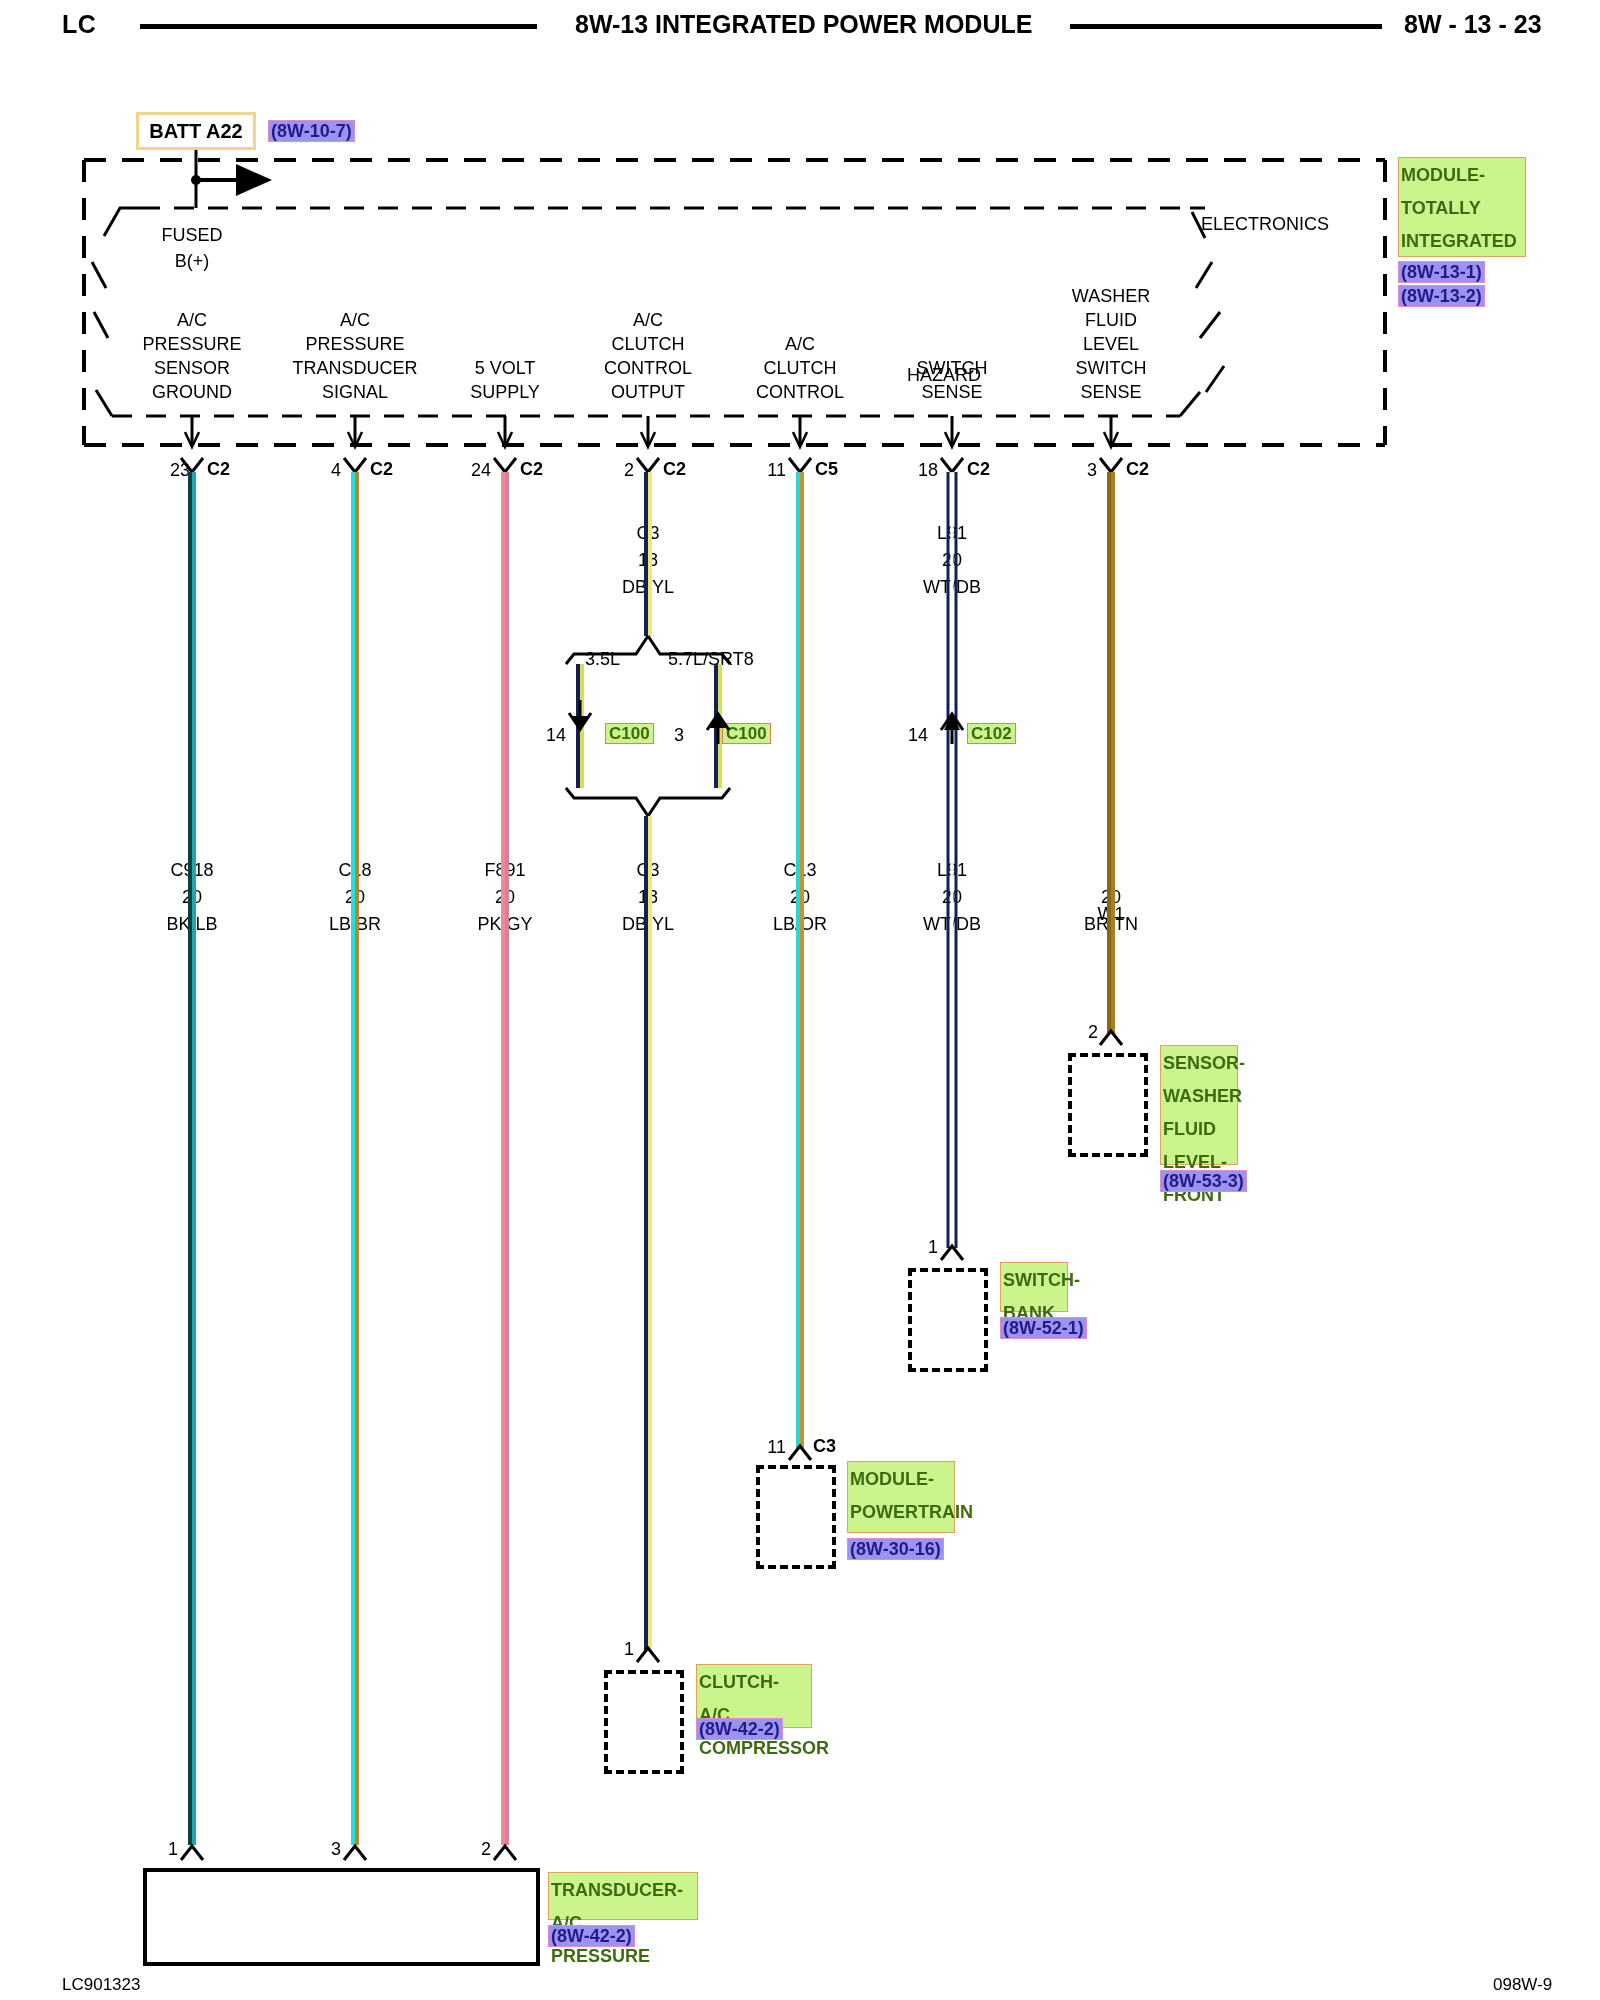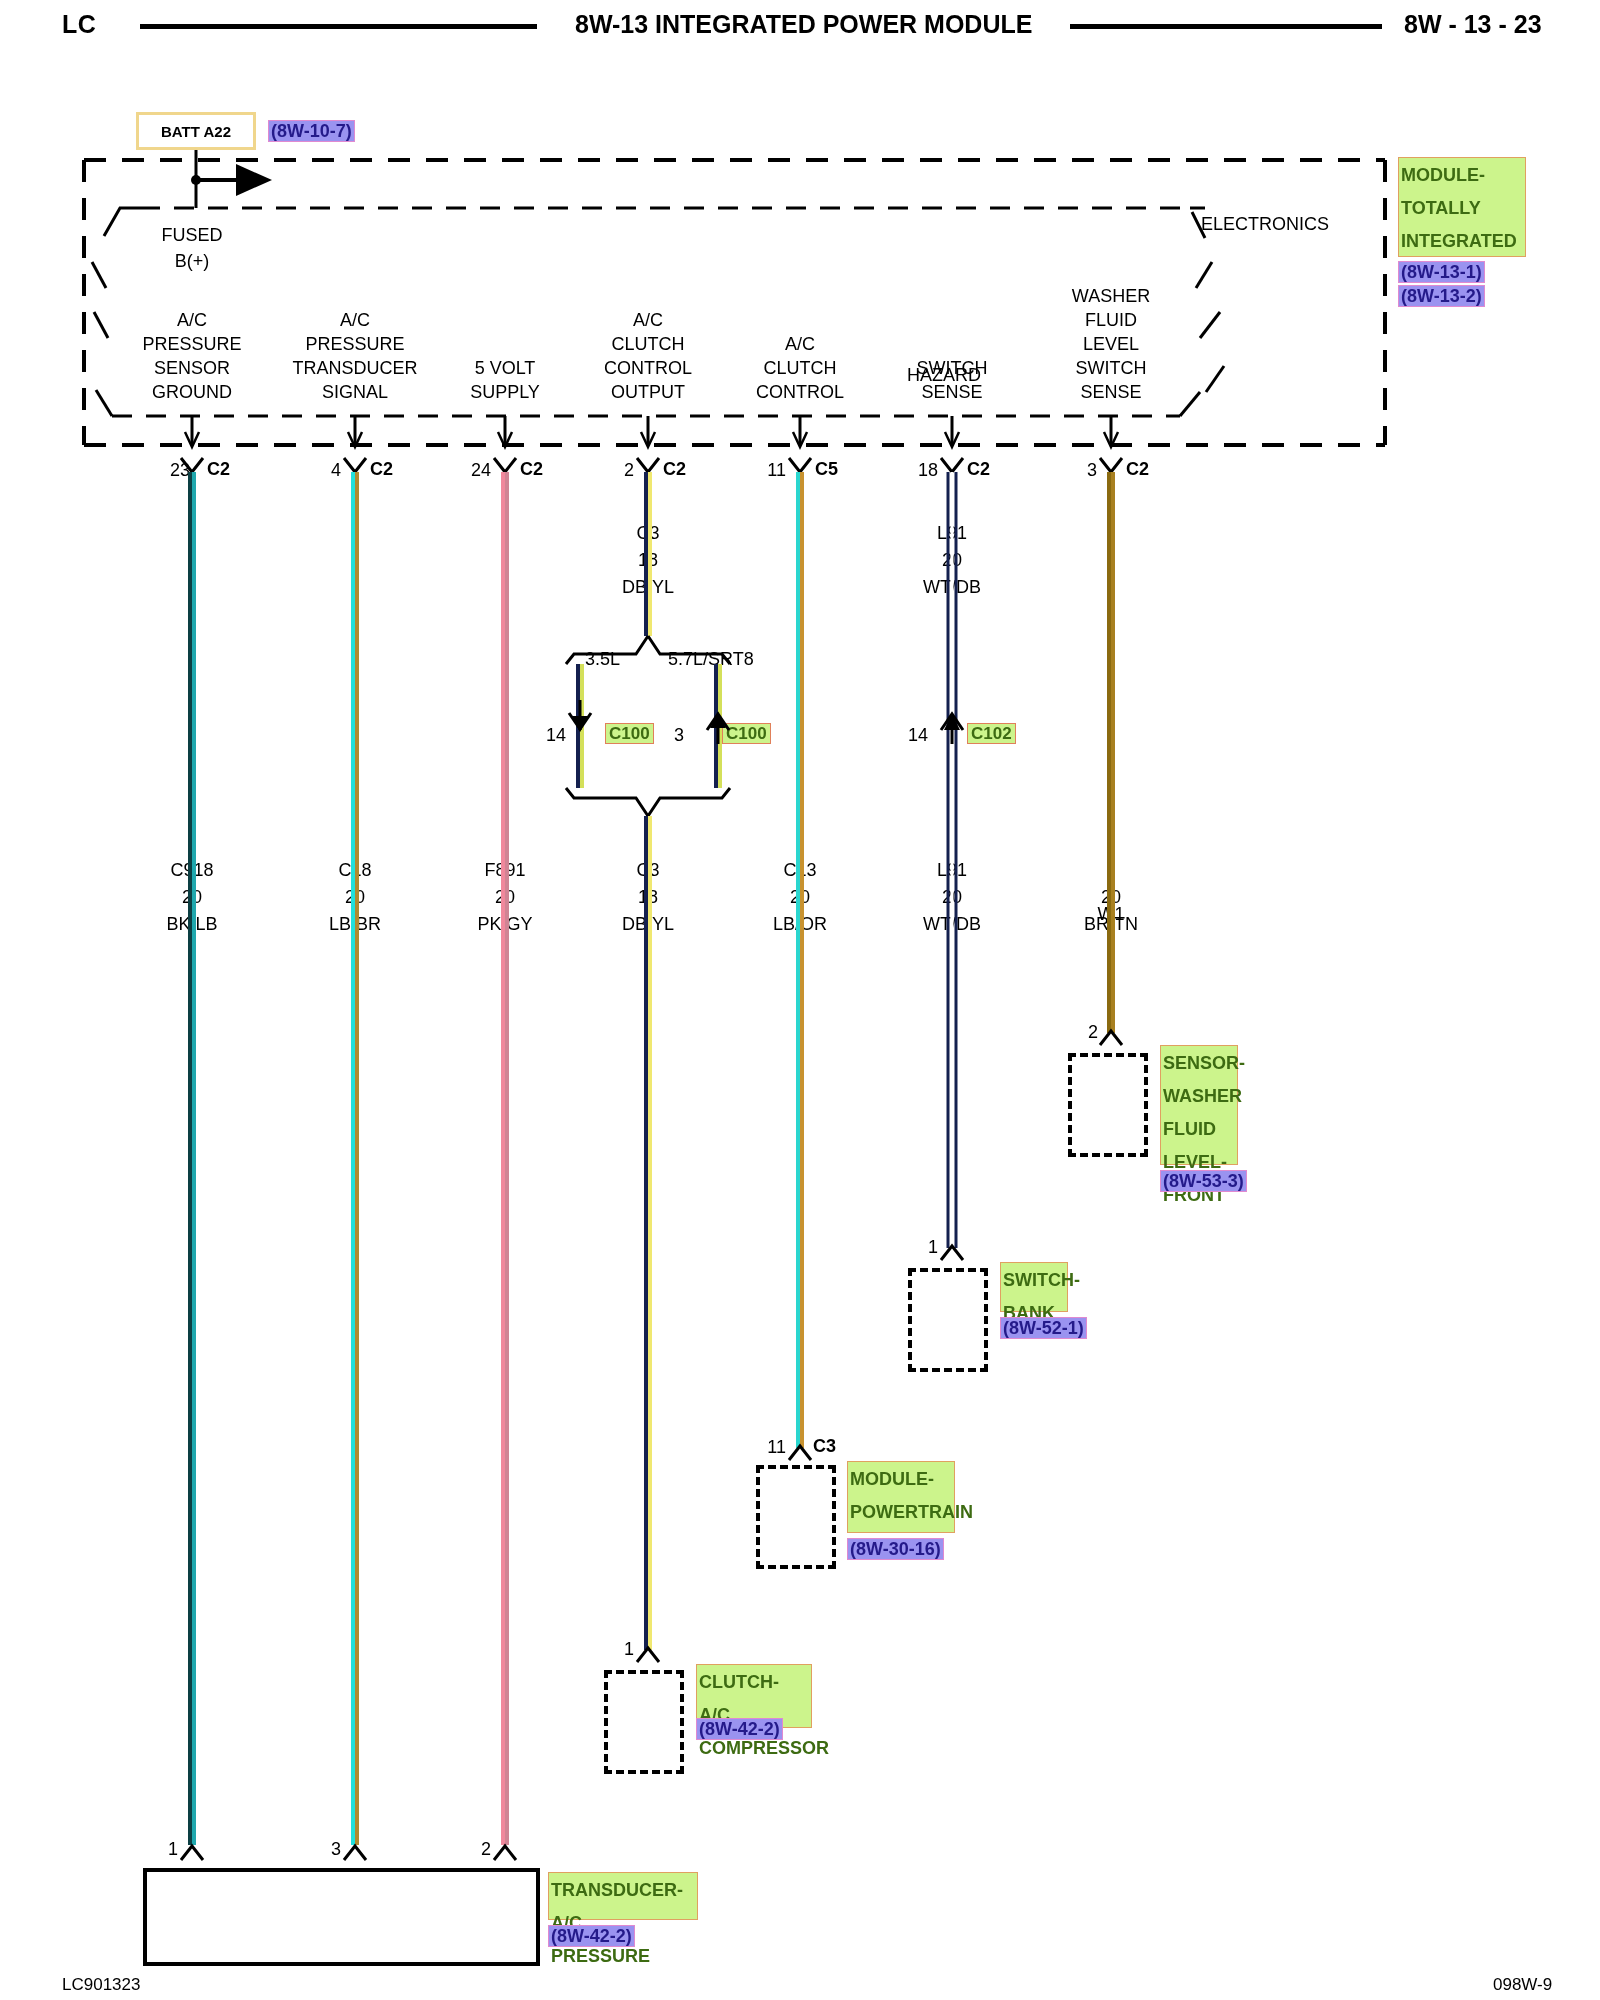--- a/index.html
+++ b/index.html
@@ -41,21 +41,21 @@
   .hl-splice{
     position:absolute;background:#ccf48c;border:1px solid #e0805a;
     color:#3d6b12;font-weight:bold;font-size:17px;line-height:19px;
     padding:0px 3px;box-sizing:border-box;white-space:nowrap;
   }
 
   
   #batt-box{
     position:absolute;border:3px solid #f0d68c;background:#fff;
     display:flex;align-items:center;justify-content:center;
-    font-weight:bold;font-size:15px;box-sizing:border-box;
+    font-weight:bold;font-size:20px;box-sizing:border-box;
   }
 
   
   .dash-box{
     position:absolute;background:transparent;
     border:4px dashed #000;box-sizing:border-box;
   }
   .solid-box{position:absolute;border:4px solid #000;background:#fff;box-sizing:border-box;}
   svg.overlay{position:absolute;left:0;top:0;width:1600px;height:2000px;overflow:visible;}
 </style>

